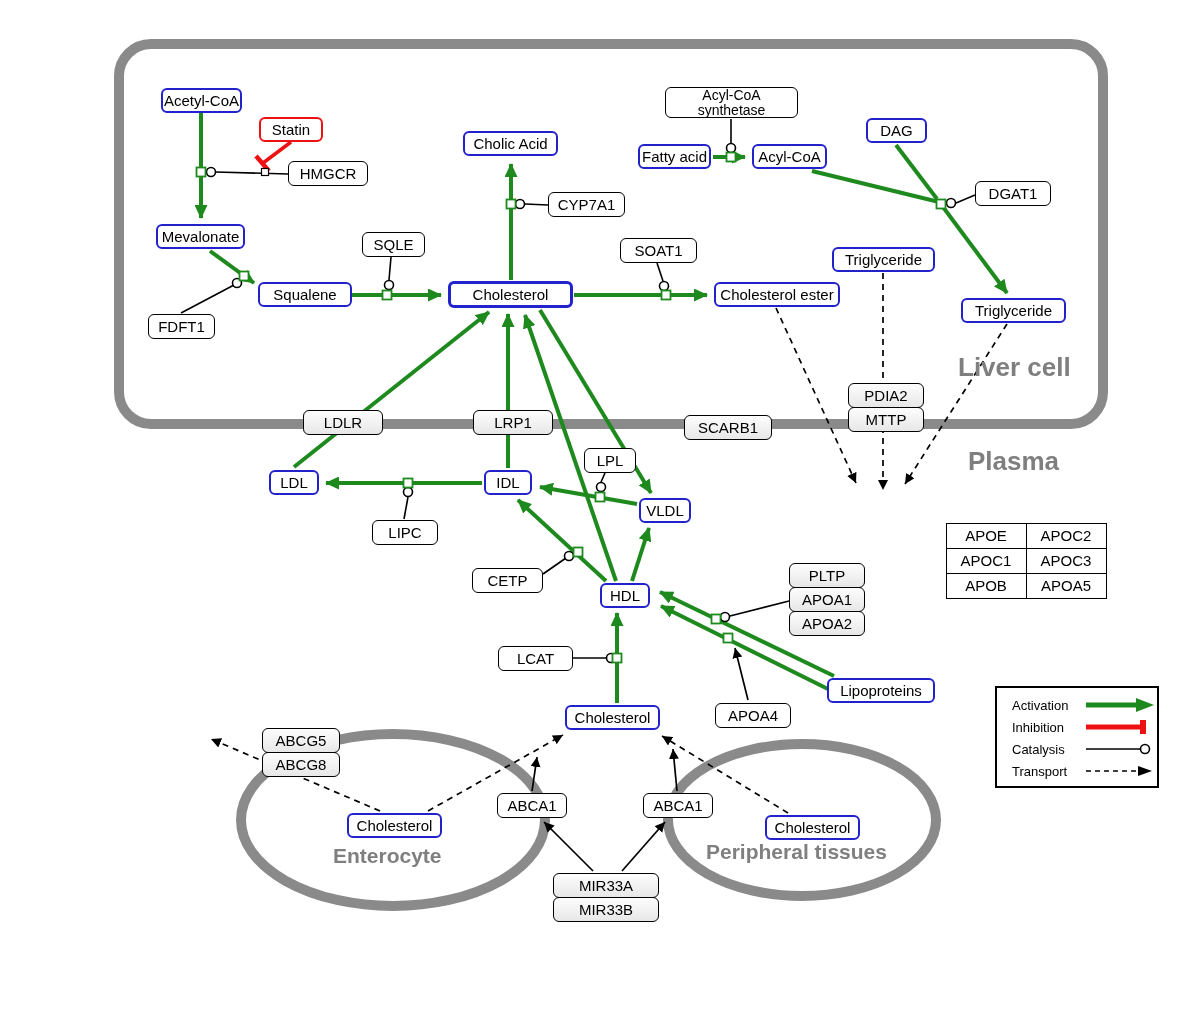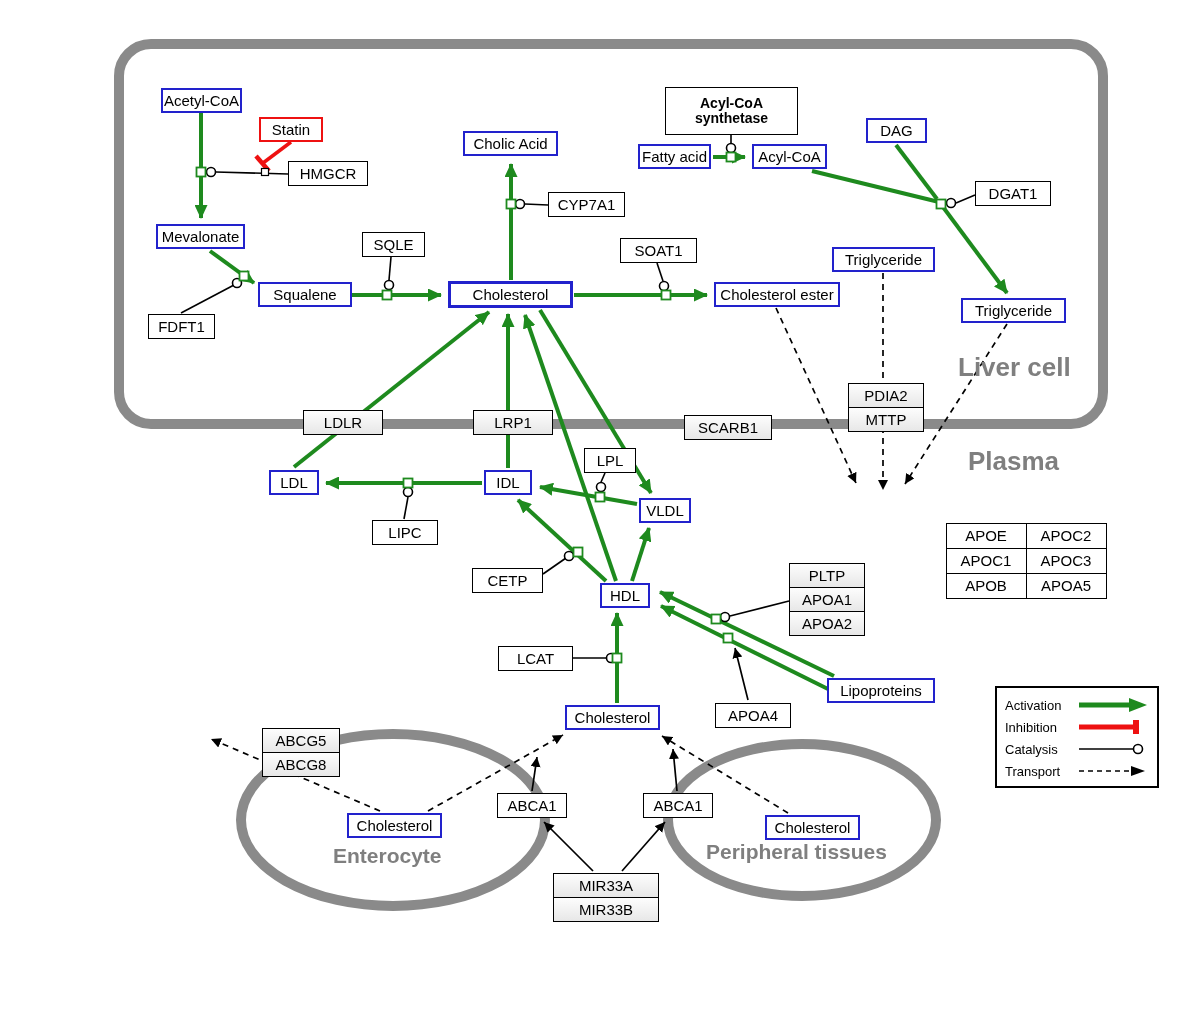--- a/index.html
+++ b/index.html
@@ -1,35 +1,35 @@
 <!DOCTYPE html>
 <html><head>
 <meta charset="utf-8">
 <style>
   html,body{margin:0;padding:0;background:#ffffff;}
   #canvas{position:relative;width:1200px;height:1013px;background:#ffffff;overflow:hidden;
           font-family:"Liberation Sans",sans-serif;}
   #edges{position:absolute;left:0;top:0;}
   .n{position:absolute;height:25px;box-sizing:border-box;background:#ffffff;
      display:flex;align-items:center;justify-content:center;text-align:center;
-     font-size:15px;color:#000;line-height:15px;white-space:nowrap;}
+     font-size:15px;color:#000;line-height:15px;white-space:nowrap;border-radius:6px;}
   .m{border:2px solid #2222cc;}
   .m.big{border-width:3px;height:27px;}
   .g{border:1.5px solid #000000;}
   .g.mem{background:linear-gradient(#fdfdfd,#e7e7e7);}
-  .g.two{white-space:normal;font-size:14px;line-height:15px;height:48px;padding:0 3px;font-weight:bold;}
+  .g.two{white-space:normal;font-size:14px;line-height:15px;height:31px;padding:0 3px;}
   .r{border:2.5px solid #ee1111;text-align:right;}
   .region-label{position:absolute;color:#7f7f7f;font-weight:bold;white-space:nowrap;}
   .big-label{font-size:26px;}
   .small-label{font-size:21px;}
   .apo-table{position:absolute;display:grid;grid-template-columns:80px 80px;grid-auto-rows:25px;padding-left:43px;}
   .apo-cell{border:1px solid #000;background:#fff;display:flex;align-items:center;justify-content:center;
             font-size:15px;box-sizing:border-box;margin:-0.5px;}
   #legend{position:absolute;left:995px;top:686px;width:164px;height:102px;border:2.5px solid #000;
-          background:#fff;box-sizing:border-box;padding:6px 0 0 8px;}
+          background:#fff;box-sizing:border-box;padding:6px 0 0 15px;}
   .leg-row{display:flex;align-items:center;height:22px;}
   .leg-label{font-size:13px;color:#000;width:72px;}
   .leg-glyph{flex:0 0 auto;}
 </style>
 </head>
 <body>
 
 <div id="canvas">
 
   <svg id="edges" width="1200" height="1013" viewBox="0 0 1200 1013">

